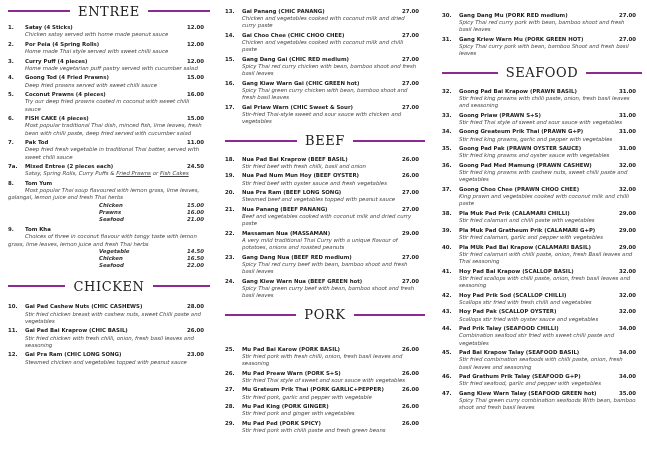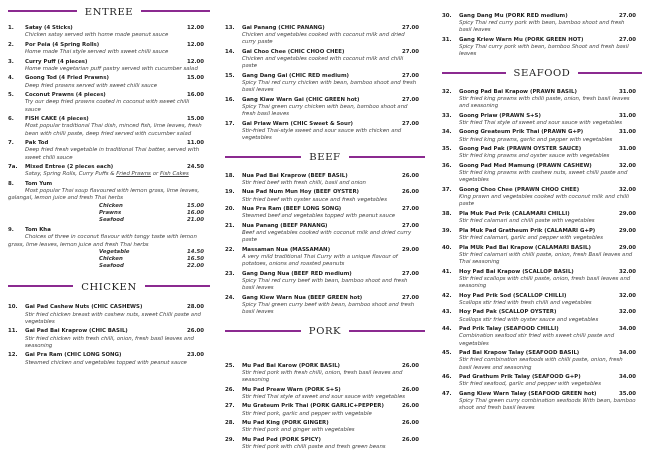--- a/index.html
+++ b/index.html
@@ -3,21 +3,21 @@
 <meta charset="utf-8">
 <style>
   html, body { margin:0; padding:0; background:#ffffff; }
   body { width:647px; height:457px; overflow:hidden; position:relative; font-family:"DejaVu Sans", sans-serif; color:#222; }
   .col { position:absolute; top:0; }
   #col1 { left:8px; width:202px; }
   #col2 { left:225px; width:200px; }
   #col3 { left:442px; width:200px; }
   .sec-head { display:flex; align-items:center; height:14px; margin:4px 0 6px 0; }
   .sec-head .ln { flex:1; height:2px; background:#8b2a90; }
-  .sec-head .tt { font-family:"DejaVu Serif", serif; font-size:10px; letter-spacing:0.6px; padding:0 8px; color:#222; }
+  .sec-head .tt { font-family:"DejaVu Serif", serif; font-size:13px; letter-spacing:0.6px; padding:0 8px; color:#222; }
   .item { position:relative; font-size:5.4px; line-height:7.2px; margin-bottom:2.4px; }
   .item .num { position:absolute; left:0; top:0; font-weight:bold; }
   .item .name { display:block; padding-left:17px; font-weight:bold; padding-right:34px; white-space:nowrap; }
   .item .price { position:absolute; right:6px; top:0; font-weight:bold; }
   .item .desc { display:block; padding-left:17px; font-style:italic; color:#444; padding-right:6px; }
   .item u { text-decoration:underline; }
   .soup-desc { font-size:5.4px; line-height:7.2px; font-style:italic; color:#444; text-indent:17px; }
   .var { display:flex; font-size:5.4px; line-height:7.2px; font-style:italic; font-weight:bold; color:#333; }
   .var .vn { margin-left:91px; flex:1; }
   .var .vp { margin-right:6px; }
@@ -143,21 +143,21 @@
       </div>
       <div class="item">
         <span class="num">12.</span>
         <span class="name">Gai Pra Ram (CHIC LONG SONG)</span>
         <span class="price">23.00</span>
         <span class="desc">Steamed chicken and vegetables topped with peanut sauce</span>
       </div>
     </div>
 </div>
 
-<div class="col" id="col2" style="top:24px">
+<div class="col" id="col2" style="top:8px">
   <div id="chicken-list-b">
       <div class="item">
         <span class="num">13.</span>
         <span class="name">Gai Panang (CHIC PANANG)</span>
         <span class="price">27.00</span>
         <span class="desc">Chicken and vegetables cooked with coconut milk and dried curry paste</span>
       </div>
       <div class="item">
         <span class="num">14.</span>
         <span class="name">Gai Choo Chee (CHIC CHOO CHEE)</span>

